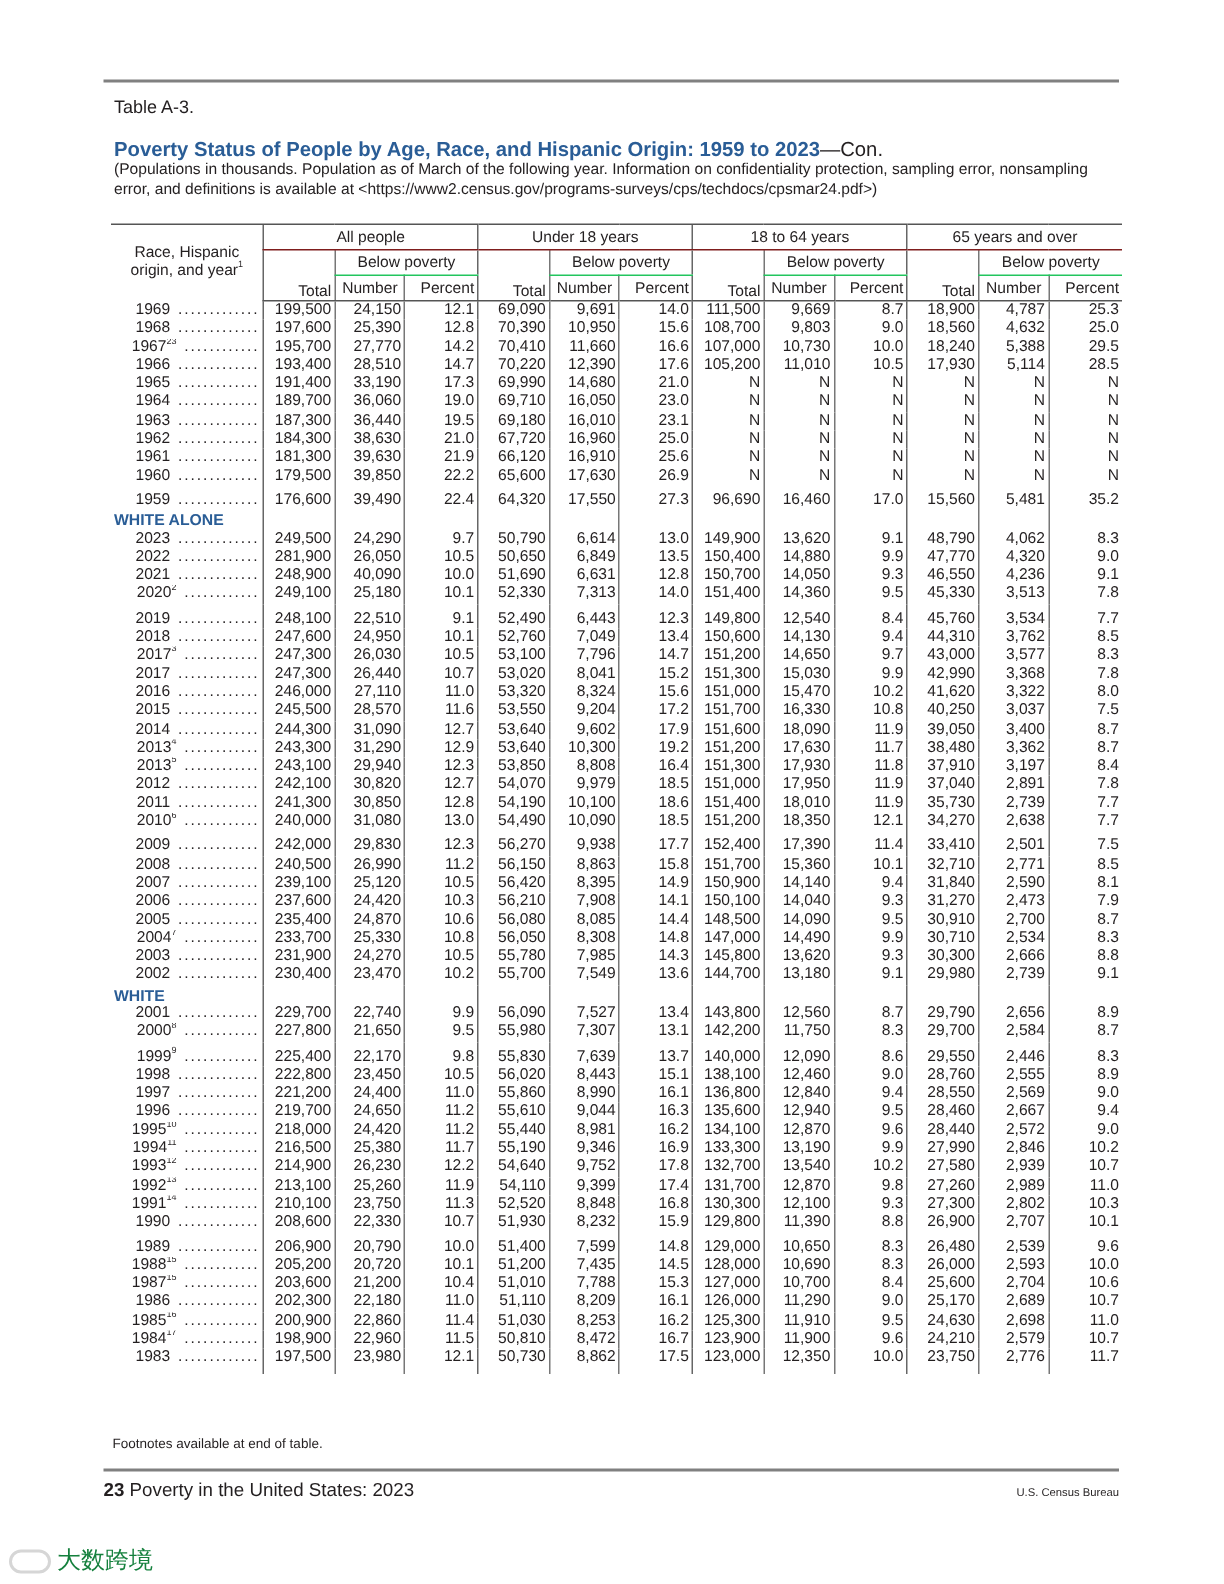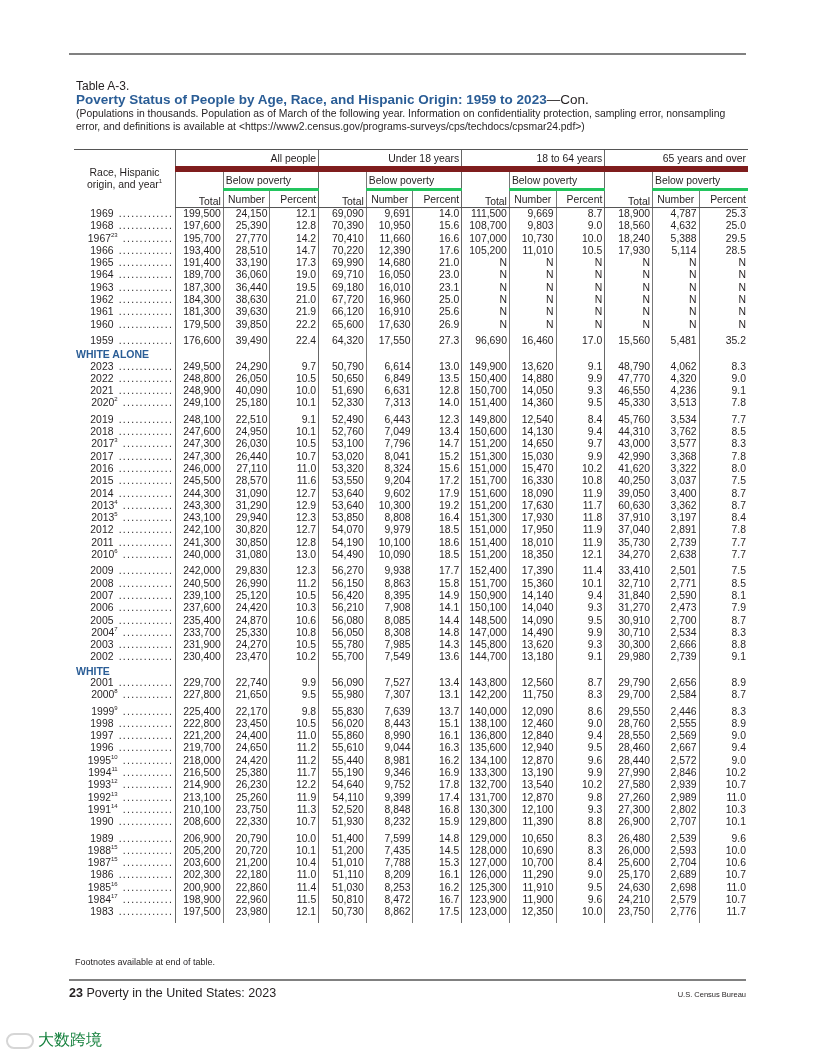--- a/index.html
+++ b/index.html
@@ -1,31 +1,31 @@
 <!DOCTYPE html>
 <html><head>
 <meta charset="utf-8">
 <style>
   html, body { margin: 0; padding: 0; background: #ffffff; }
   body { width: 816px; height: 1056px; position: relative; overflow: hidden; font-family: "Liberation Sans", sans-serif; color: #231f20; }
   .top-rule { position: absolute; left: 69px; top: 53px; width: 677px; height: 0; border-top: 2px solid #808080; }
-  .table-id { position: absolute; left: 76px; top: 79px; font-size: 12px; }
+  .table-id { position: absolute; left: 76px; top: 64px; font-size: 12px; }
   .title { position: absolute; left: 76px; top: 92px; font-size: 13.5px; font-weight: bold; color: #2a5d96; white-space: nowrap; }
   .title .con { font-weight: normal; color: #231f20; }
   .note { position: absolute; left: 76px; top: 107px; width: 672px; font-size: 10.4px; line-height: 13.3px; }
   .tbl-wrap { position: absolute; left: 74px; top: 149px; width: 674px; }
   table { border-collapse: collapse; width: 674px; font-size: 10.4px; table-layout: fixed; }
   col.c-label { width: 98px; }
   col.c-num { width: 46px; }
   col.c-num2 { width: 45px; }
   col.c-pct { width: 47px; }
   thead tr.h1 th { border-top: 1.5px solid #555; }
   th { font-weight: normal; padding: 0 2px; height: 16px; }
-  th.grp { border-bottom: 6px solid #7f1d1d; text-align: right; }
-  th.sub { border-bottom: 3px solid #22c55e; text-align: left; }
+  th.grp { border-bottom: 1px solid #7f1d1d; text-align: center; }
+  th.sub { border-bottom: 1px solid #22c55e; text-align: center; }
   th.lab { text-align: center; line-height: 12px; vertical-align: middle; }
   th.col { text-align: right; }
   th.colc { text-align: center; }
   thead tr.h3 th { border-bottom: 1.5px solid #555; }
   .vl { border-left: 1px solid #777; }
   .vl2 { border-left: 1.5px solid #666; }
   td { padding: 0 2px; height: 12.3px; line-height: 12.3px; text-align: right; white-space: nowrap; }
   td.yr { text-align: right; padding-left: 2px; overflow: hidden; }
   td.yr .lbl { background: #fff; padding-right: 1px; }
   td.yr .dots { color: #231f20; letter-spacing: 1.3px; }
@@ -286,21 +286,21 @@
           <td class="vl">13.0</td>
           <td class="vl2">149,900</td>
           <td class="vl">13,620</td>
           <td class="vl">9.1</td>
           <td class="vl2">48,790</td>
           <td class="vl">4,062</td>
           <td class="vl">8.3</td>
         </tr>
         <tr>
           <td class="yr"><span class="lbl"><span>2022</span></span><span class="dots"> .............</span></td>
-          <td class="vl2">248,800</td>
+          <td class="vl2">281,900</td>
           <td class="vl">26,050</td>
           <td class="vl">10.5</td>
           <td class="vl2">50,650</td>
           <td class="vl">6,849</td>
           <td class="vl">13.5</td>
           <td class="vl2">150,400</td>
           <td class="vl">14,880</td>
           <td class="vl">9.9</td>
           <td class="vl2">47,770</td>
           <td class="vl">4,320</td>
@@ -445,21 +445,21 @@
           <td class="yr"><span class="lbl"><span>2013</span><sup>4</sup></span><span class="dots"> ............</span></td>
           <td class="vl2">243,300</td>
           <td class="vl">31,290</td>
           <td class="vl">12.9</td>
           <td class="vl2">53,640</td>
           <td class="vl">10,300</td>
           <td class="vl">19.2</td>
           <td class="vl2">151,200</td>
           <td class="vl">17,630</td>
           <td class="vl">11.7</td>
-          <td class="vl2">60,630</td>
+          <td class="vl2">38,480</td>
           <td class="vl">3,362</td>
           <td class="vl">8.7</td>
         </tr>
         <tr>
           <td class="yr"><span class="lbl"><span>2013</span><sup>5</sup></span><span class="dots"> ............</span></td>
           <td class="vl2">243,100</td>
           <td class="vl">29,940</td>
           <td class="vl">12.3</td>
           <td class="vl2">53,850</td>
           <td class="vl">8,808</td>

